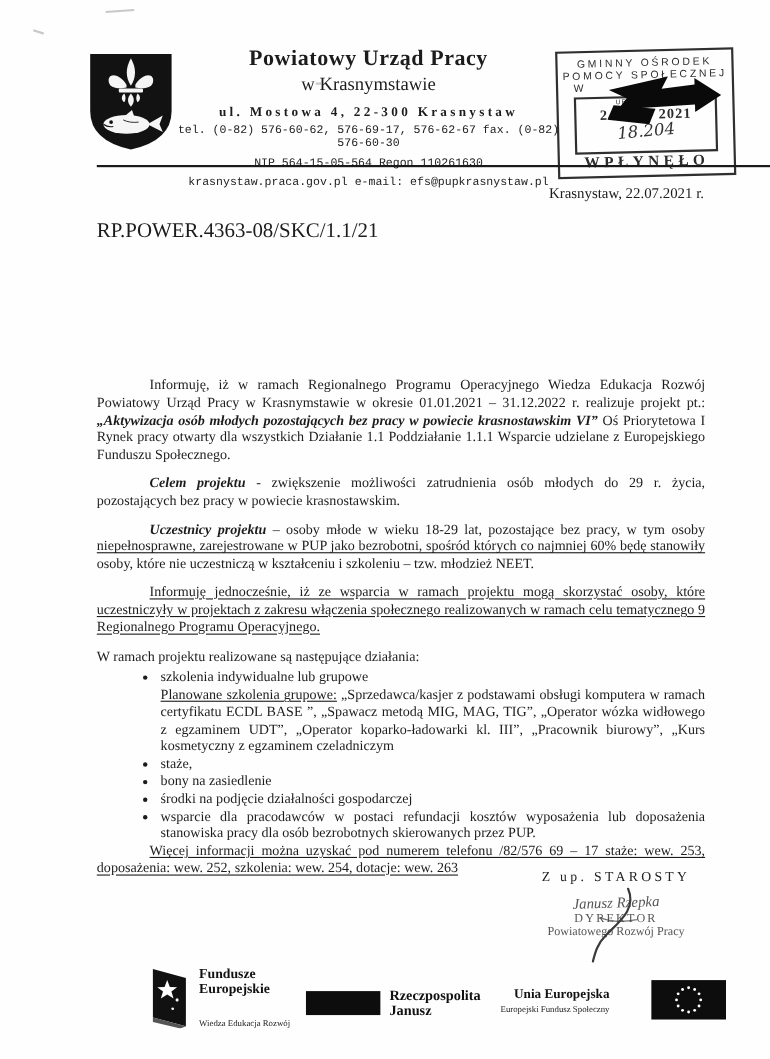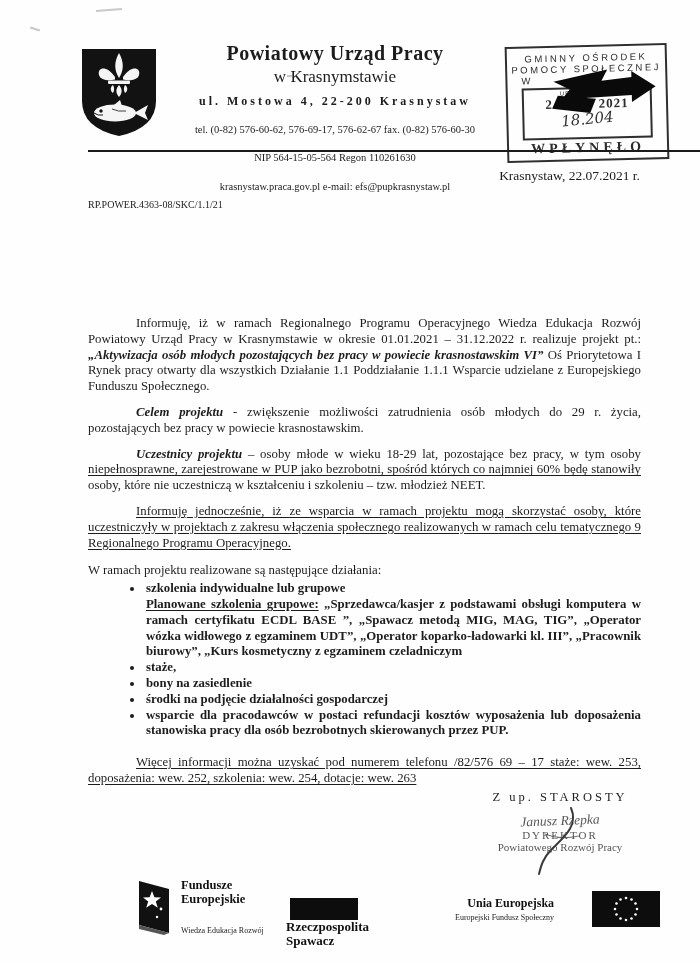--- a/index.html
+++ b/index.html
@@ -12,21 +12,21 @@
     overflow:hidden;
     margin:0 auto;
     box-shadow:0 0 6px rgba(0,0,0,.25);
   }
   
   .crest{position:absolute;left:78px;top:46px;width:82px;height:92px;}
   .hdr{position:absolute;left:150px;top:42px;width:370px;text-align:center;line-height:1.18;}
   .hdr .org{font-size:20px;font-weight:bold;letter-spacing:.5px;}
   .hdr .city{font-size:17px;margin-top:1px;}
   .hdr .addr{font-size:12px;font-weight:bold;letter-spacing:3px;margin-top:7px;}
-  .hdr .tel,.hdr .nip,.hdr .web{font-size:10.5px;margin-top:16px;color:#222;}
+  .hdr .tel,.hdr .nip,.hdr .web{font-size:10.5px;margin-top:5px;color:#222;font-family:Liberation Mono, monospace;}
   .hrule{position:absolute;left:88px;top:150px;width:612px;height:2px;background:#1a1a1a;}
   
   .stamp{
     position:absolute;left:506px;top:45px;width:158px;height:112px;
     border:2px solid #2f2f2f;transform:rotate(-1.4deg);
     font-family:"Liberation Sans", sans-serif;color:#2c2c2c;
   }
   .stamp .l1,.stamp .l2{font-size:9.5px;letter-spacing:2.5px;text-align:center;white-space:nowrap;}
   .stamp .l1{margin-top:5px;}
   .stamp .l3{font-size:9.5px;letter-spacing:2px;text-align:left;padding-left:14px;}
@@ -40,51 +40,51 @@
     font-size:15px;font-style:italic;color:#333;
     font-family:"DejaVu Serif", serif;transform:rotate(-4deg);margin-top:-2px;
   }
   .stamp .received{
     position:absolute;bottom:3px;width:100%;text-align:center;
     font-family:"Liberation Serif",serif;font-weight:bold;font-size:14px;letter-spacing:4px;
   }
   .stamp .redaction{position:absolute;left:44px;top:22px;}
   
   .place-date{position:absolute;right:60px;top:168px;font-size:13.5px;}
-  .reference{position:absolute;left:88px;top:199px;font-size:10px;}
+  .reference{position:absolute;left:88px;top:199px;font-size:19px;}
   .addressee{position:absolute;left:432px;top:246px;font-size:13.5px;font-weight:bold;line-height:1.18;}
   
   .body{
-    position:absolute;left:88px;top:316px;width:553px;
+    position:absolute;left:88px;top:343px;width:553px;
     font-size:12.8px;line-height:15.8px;text-align:justify;
   }
   .body p{margin:0 0 10px 0;text-indent:48px;}
   .body p.nogap{margin-bottom:12px;}
   .lead{font-weight:bold;font-style:italic;}
   .u{text-decoration:underline;text-underline-offset:2px;}
   .heading{font-weight:normal;margin:2px 0 2px 0;text-indent:0;}
-  ul.actions{margin:0 0 16px 28px;padding:0 0 0 28px;list-style:disc;font-weight:bold;}
+  ul.actions{margin:0 0 0 28px;padding:0 0 0 28px;list-style:disc;}
   ul.actions li{margin:0;padding-left:2px;}
   .sub{text-indent:0;}
   .more{margin-top:12px;}
   
   .sig{position:absolute;left:455px;top:790px;width:210px;text-align:center;}
   .sig .zup{font-size:12.5px;letter-spacing:3px;color:#222;}
   .sig .name{font-size:13.5px;font-style:italic;color:#555;margin-top:8px;transform:rotate(-2deg);}
   .sig .title{font-size:11px;letter-spacing:2px;color:#555;margin-top:0;}
   .sig .org2{font-size:11px;color:#555;margin-top:0;}
   .sig .scrawl{position:absolute;left:70px;top:14px;pointer-events:none;}
   
   .footer{position:absolute;left:0;top:873px;width:690px;height:70px;font-family:Liberation Serif, serif;}
   .flogo{position:absolute;display:flex;align-items:center;}
   .fe{left:133px;top:6px;}
   .fe .txt{margin-left:8px;}
   .fe .big{font-size:12.5px;font-weight:bold;line-height:1.1;color:#111;}
   .fe .small{font-size:8px;color:#222;margin-top:19px;}
-  .rp{left:278px;top:25px;flex-direction:column;}
+  .rp{left:278px;top:25px;}
   .rp .txt{margin-left:8px;font-size:13px;font-weight:bold;line-height:1.05;color:#111;}
   .ue{left:455px;top:18px;gap:28px;}
   .ue .txt{margin-right:10px;text-align:right;}
   .ue .big{font-size:12px;font-weight:bold;color:#111;}
   .ue .small{font-size:8px;color:#222;margin-top:2px;}
   
   .mark{position:absolute;background:#9a9a9a;opacity:.55;}
 </style>
 </head>
 <body>
@@ -116,21 +116,21 @@
         <circle cx="23" cy="65" r="1.7" fill="#121212"></circle>
         <path d="M16 67 q4 3 9 2" stroke="#121212" stroke-width="1" fill="none"></path>
         <path d="M34 63 q6 3 14 2" stroke="#121212" stroke-width="0.8" fill="none"></path>
       </g>
     </svg>
   </div>
 
   <div class="hdr">
     <div class="org">Powiatowy Urząd Pracy</div>
     <div class="city">w Krasnymstawie</div>
-    <div class="addr">ul. Mostowa 4,  22-200 Krasnystaw</div>
+    <div class="addr">ul. Mostowa 4,  22-300 Krasnystaw</div>
     <div class="tel">tel. (0-82) 576-60-62, 576-69-17, 576-62-67  fax. (0-82) 576-60-30</div>
     <div class="nip">NIP 564-15-05-564  Regon  110261630</div>
     <div class="web">krasnystaw.praca.gov.pl  e-mail: efs@pupkrasnystaw.pl</div>
   </div>
 
   <div class="stamp">
     <div class="l1">GMINNY OŚRODEK</div>
     <div class="l2">POMOCY SPOŁECZNEJ</div>
     <div class="l3">W</div>
     <div class="datebox">
@@ -203,21 +203,21 @@
         <div class="small">Wiedza Edukacja Rozwój</div>
       </div>
     </div>
 
     <div class="flogo rp">
       <svg width="68" height="22" viewBox="0 0 68 22">
         <rect x="0" y="0" width="68" height="22" fill="#0d0d0d"></rect>
       </svg>
       <div class="txt">
         <div>Rzeczpospolita</div>
-        <div>Spawacz</div>
+        <div>Janusz</div>
       </div>
     </div>
 
     <div class="flogo ue">
       <div class="txt">
         <div class="big">Unia Europejska</div>
         <div class="small">Europejski Fundusz Społeczny</div>
       </div>
       <svg width="68" height="36" viewBox="0 0 68 36">
         <rect x="0" y="0" width="68" height="36" fill="#0d0d0d"></rect>

